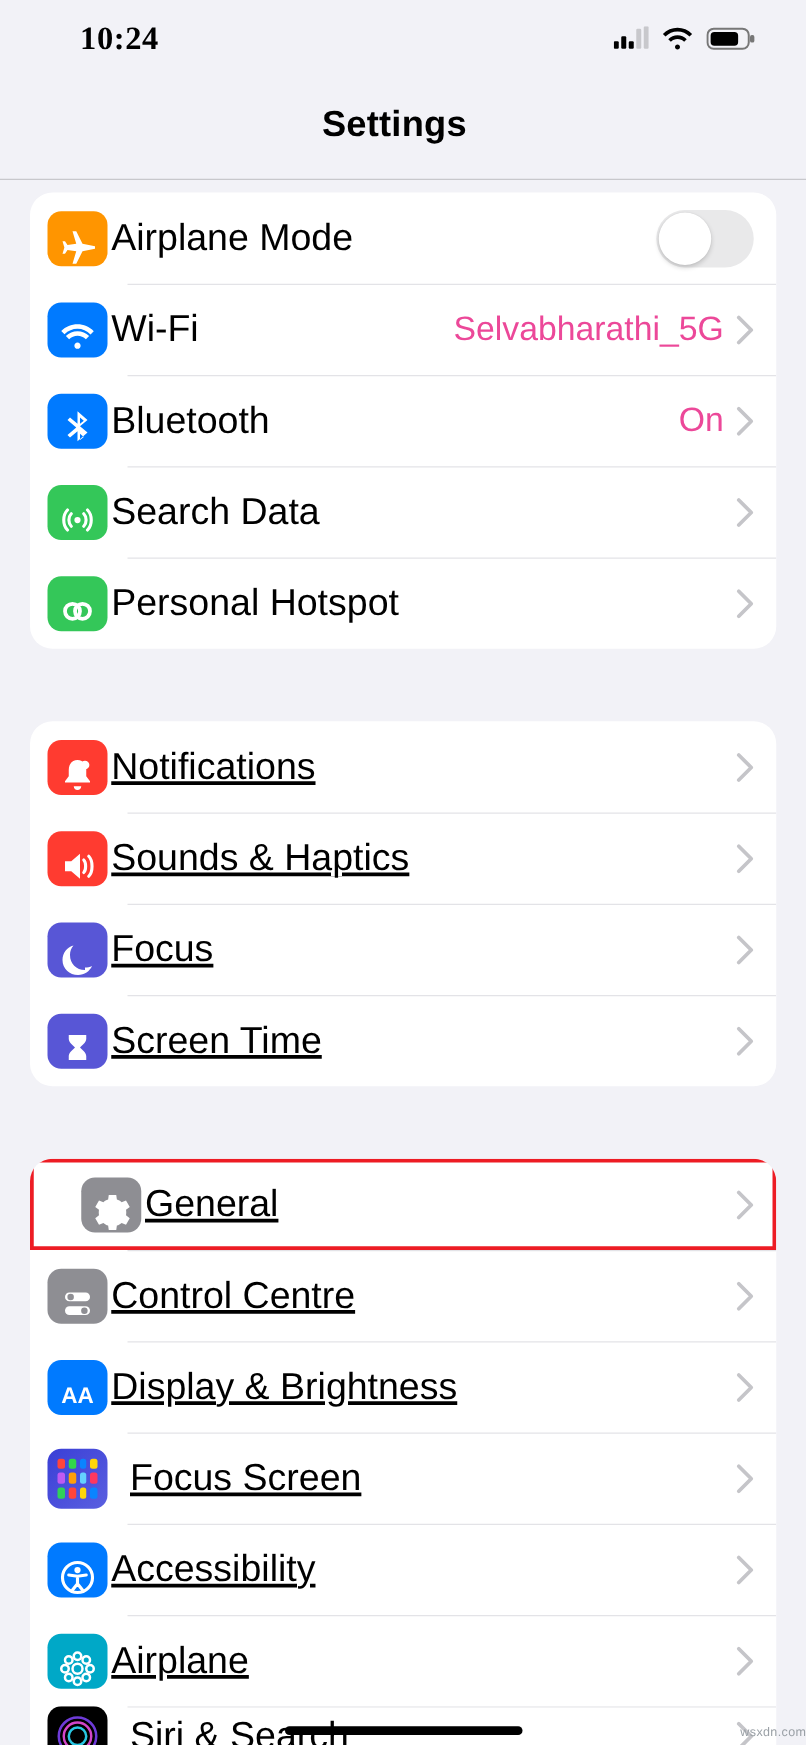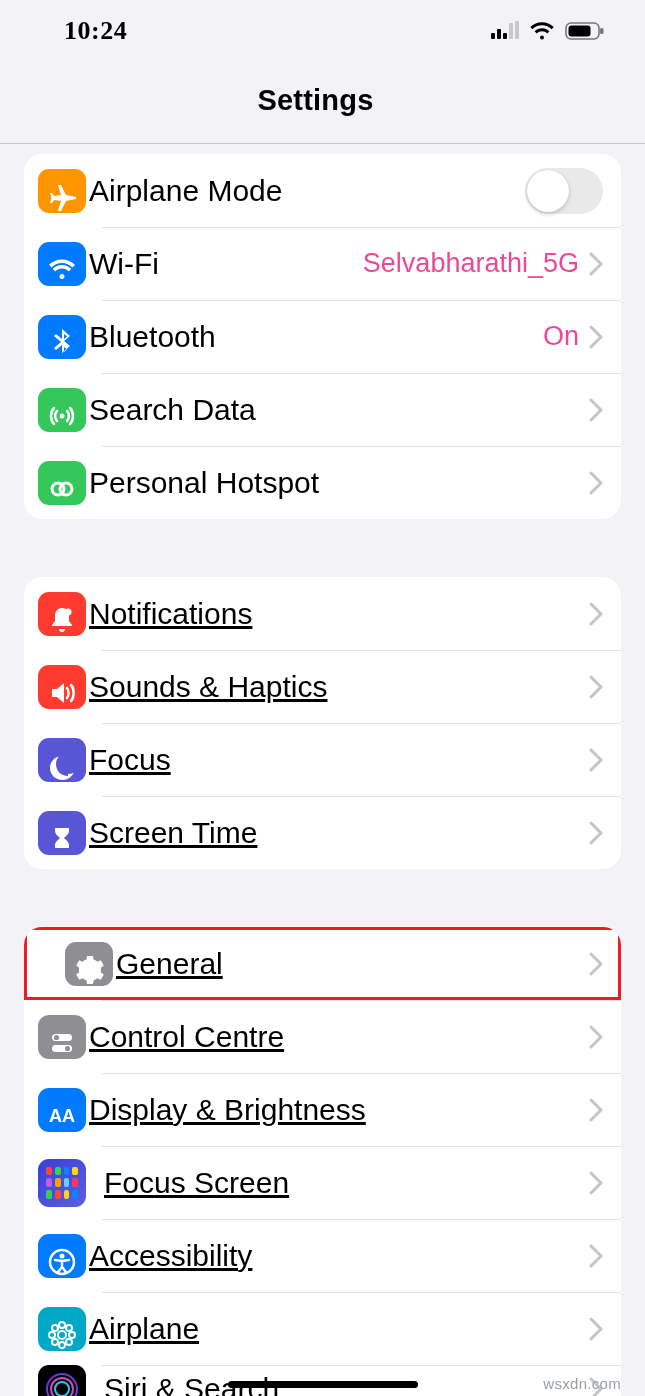--- a/index.html
+++ b/index.html
@@ -172,23 +172,23 @@
     left: 50%;
     transform: translateX(-50%);
     width: 190px;
     height: 7px;
     background: #000;
     border-radius: 4px;
   }
 
   .watermark {
     position: absolute;
-    right: 24px;
+    right: 0;
     bottom: 4px;
-    font-size: 15px;
+    font-size: 10px;
     color: #9aa0a6;
     letter-spacing: 0.3px;
     text-align: center;
   }
 </style>
 </head>
 <body>
 
 <div class="status-bar">
   <div class="status-time">10:24</div>

